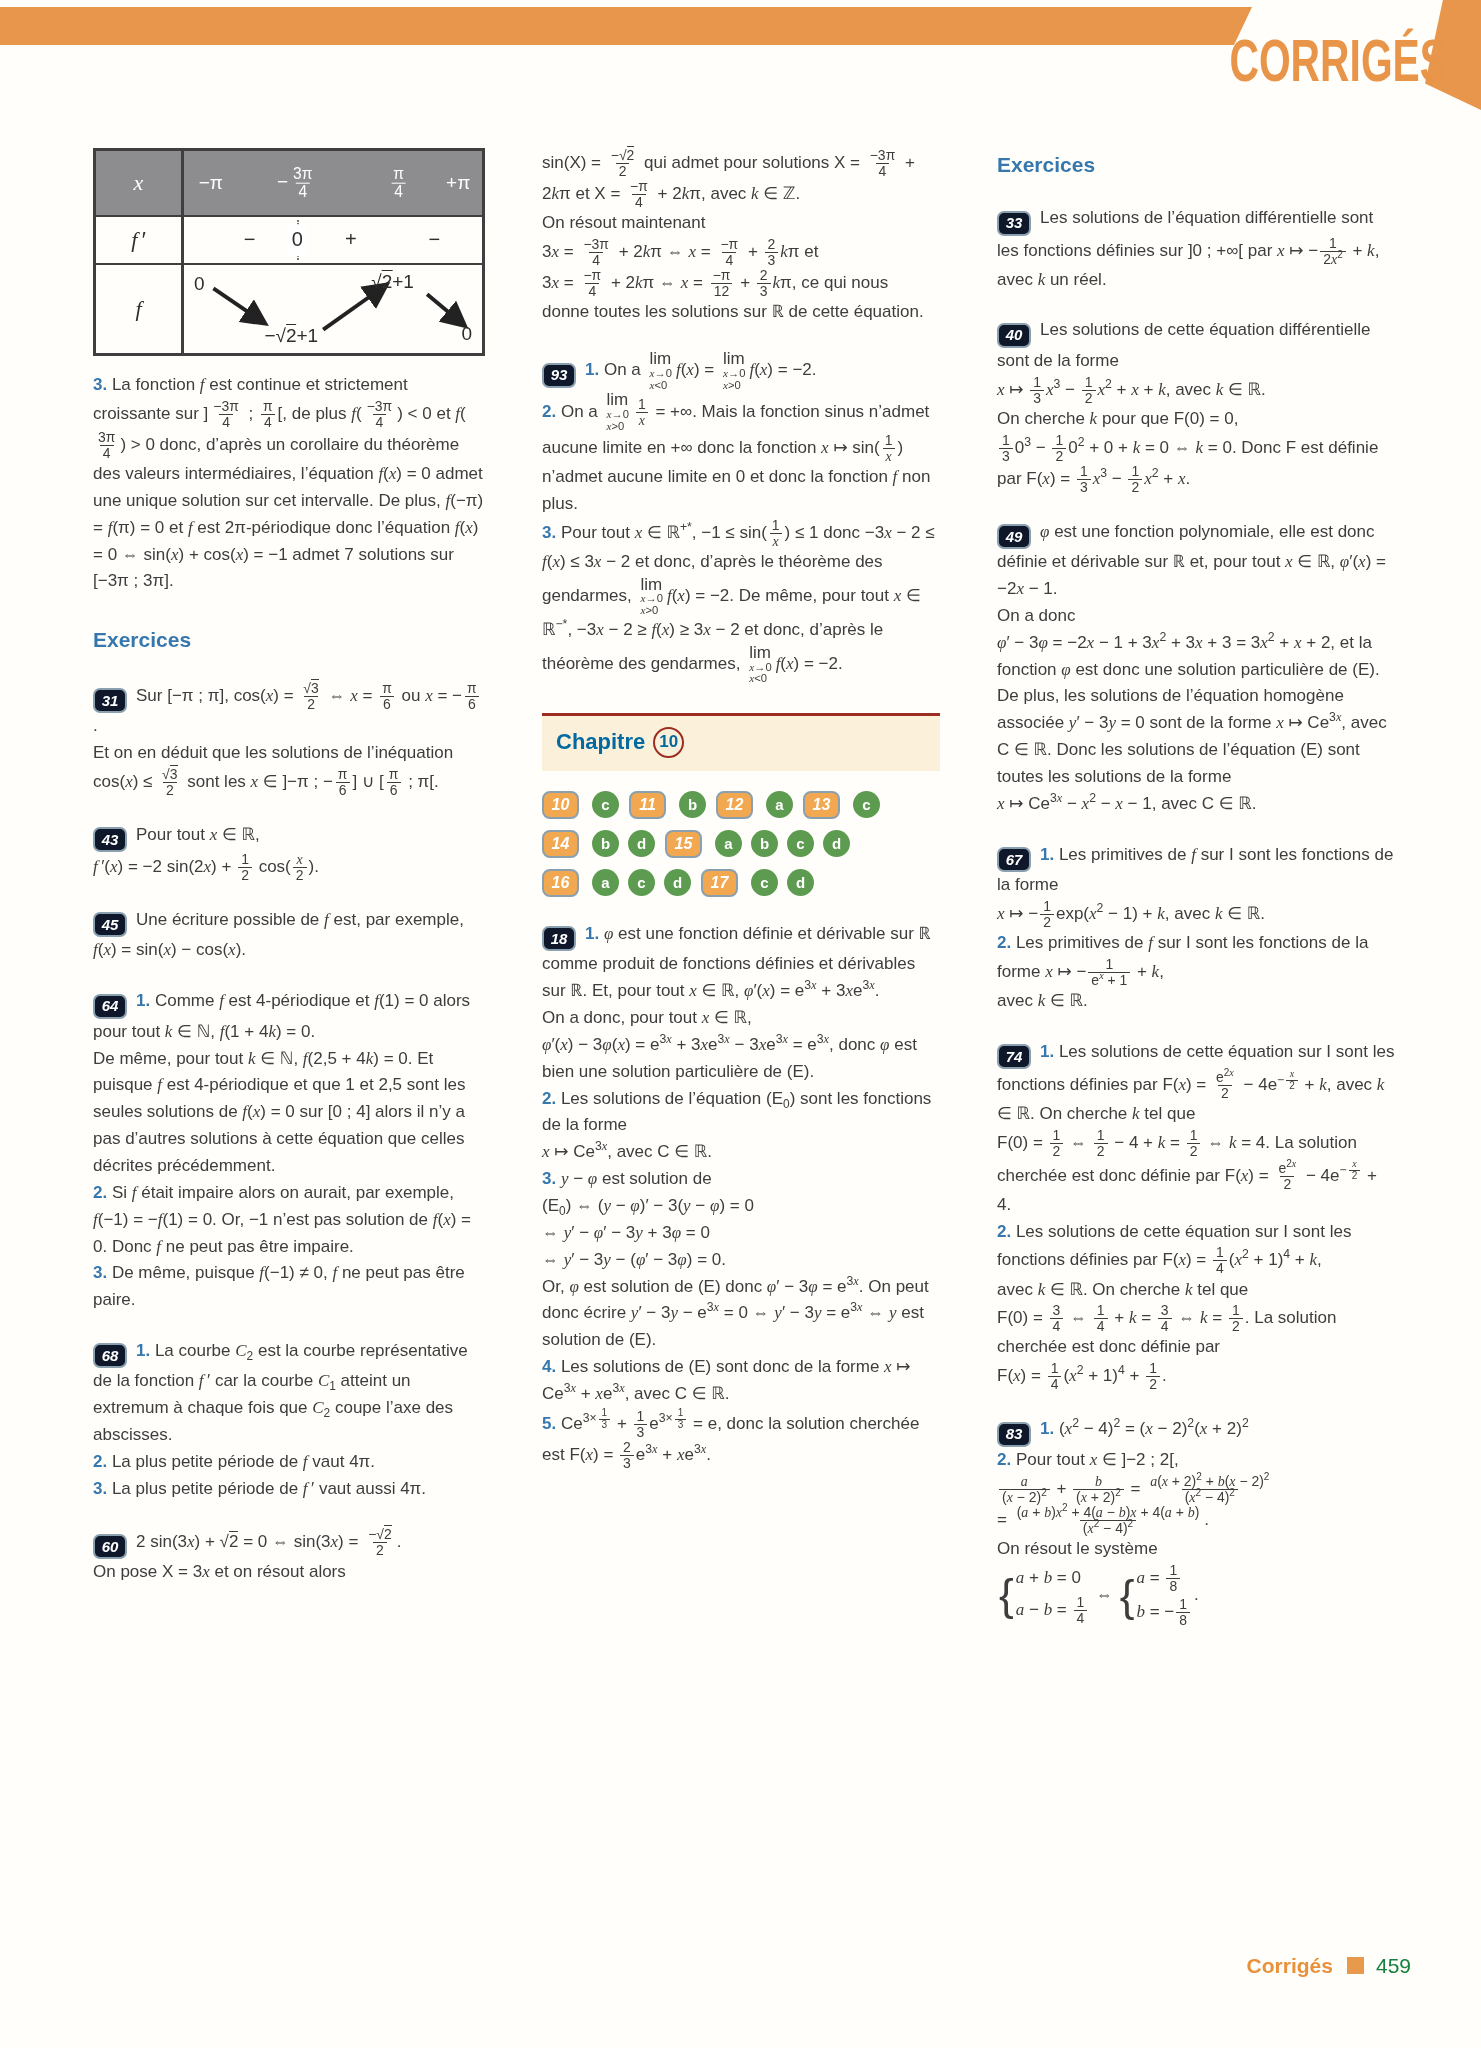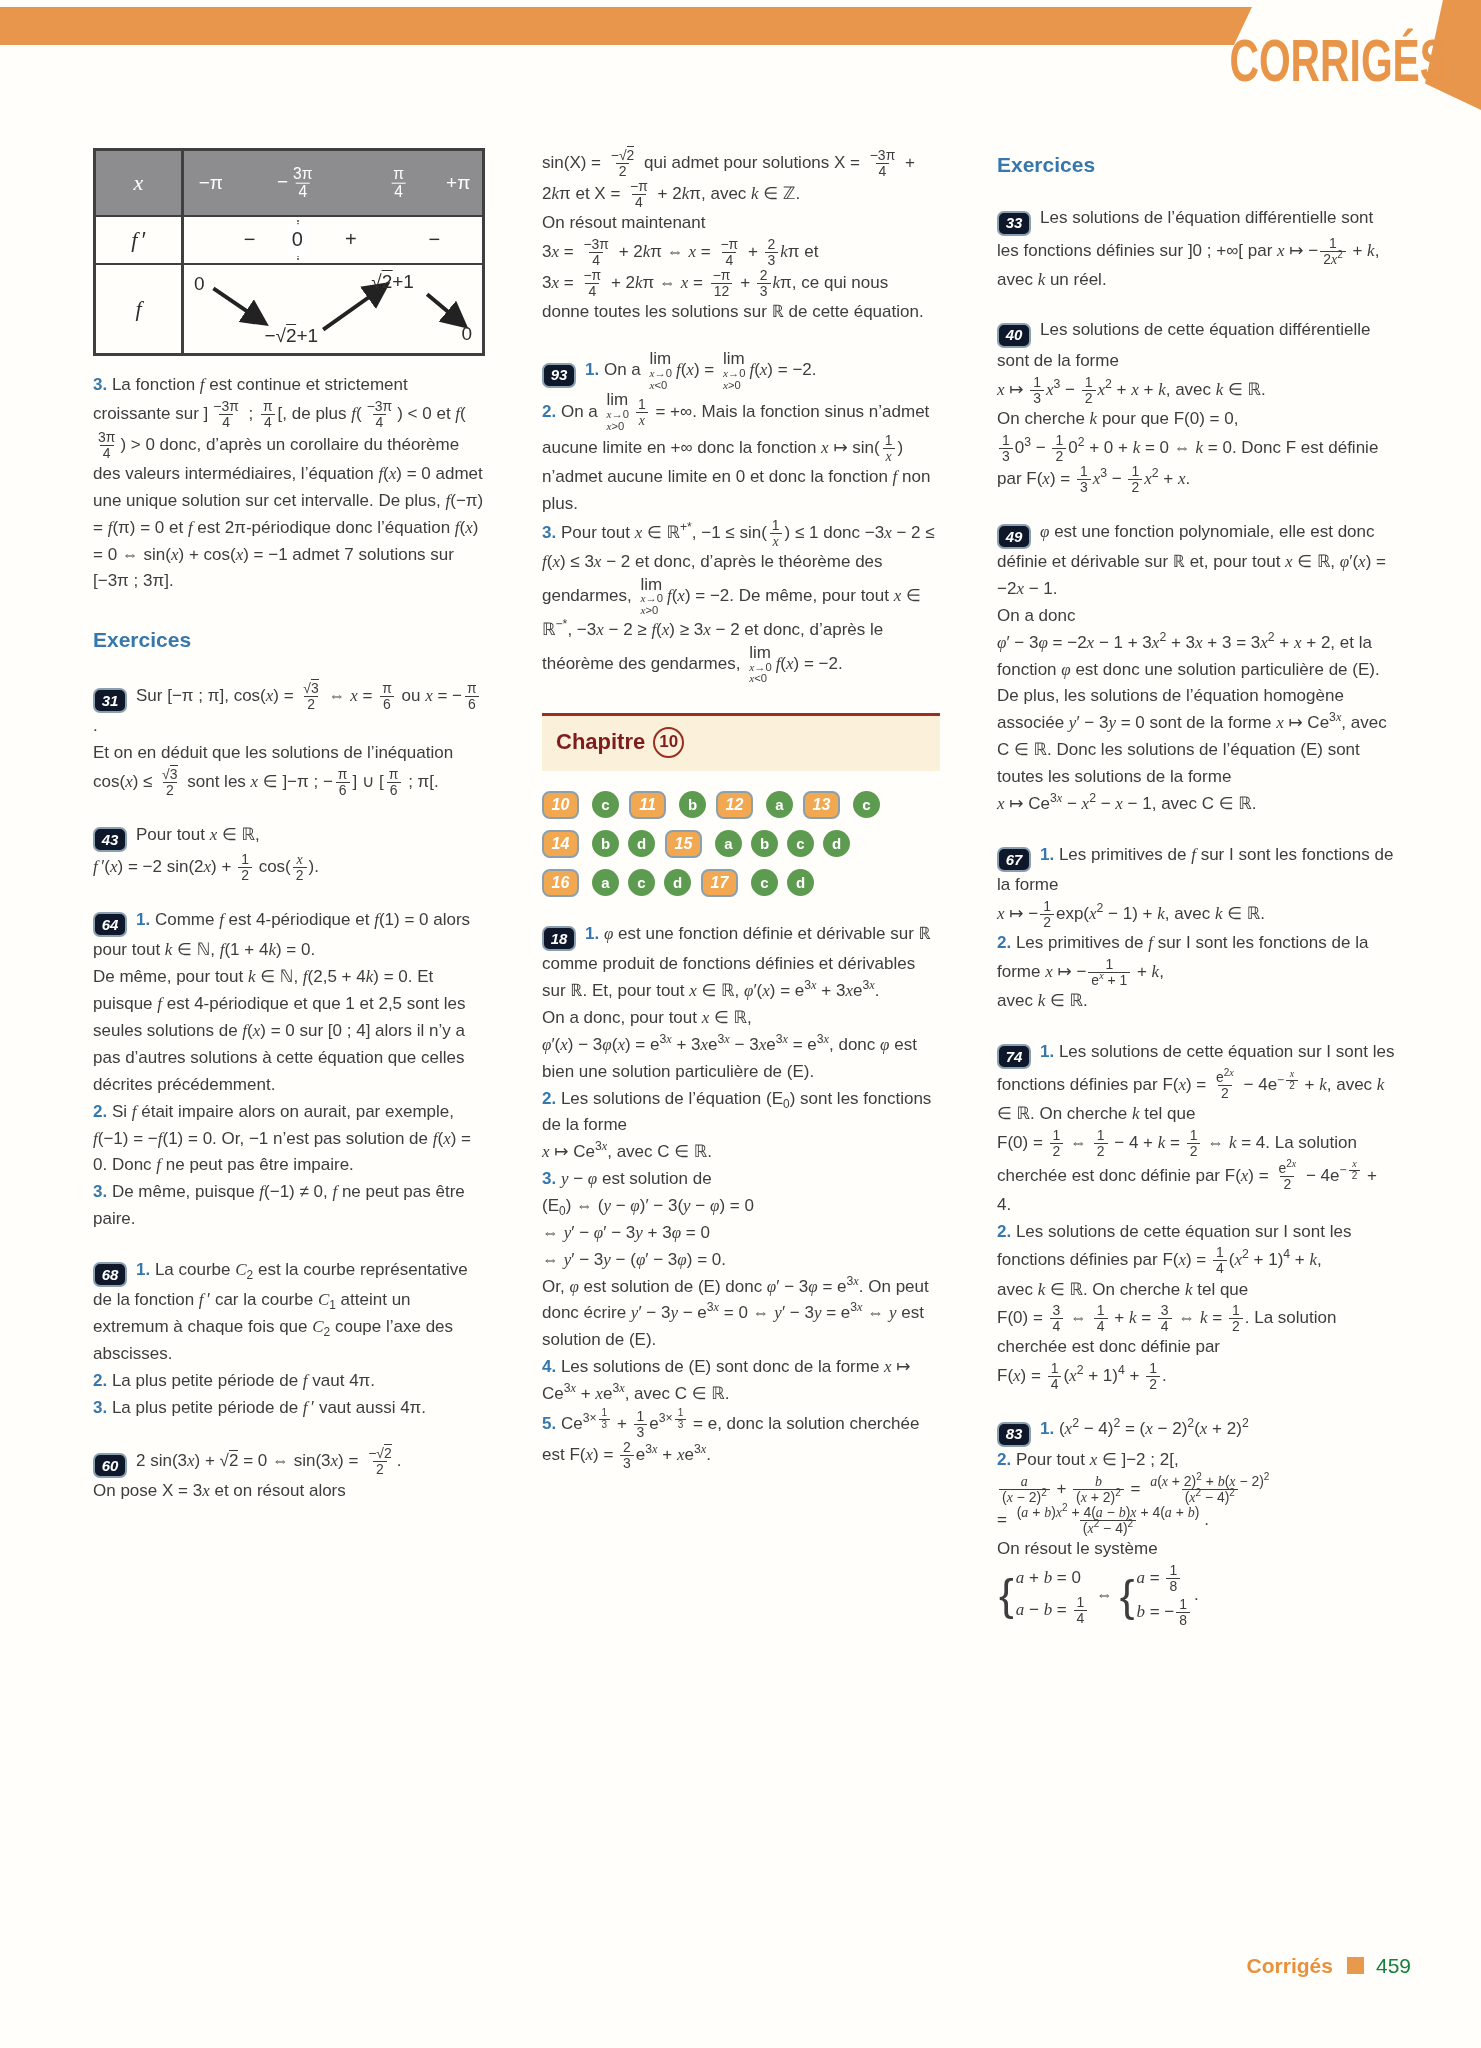--- a/index.html
+++ b/index.html
@@ -61,21 +61,21 @@
   .ps1{ left:22%; } .ps0{ left:38%; background:#fff; padding:0 4px; z-index:1; } .ps2{ left:56%; } .ps3{ left:84%; }
   .vdot { position:absolute; left:38%; top:3px; bottom:3px; border-left:2px dotted #777; }
   .fval { position:absolute; white-space:nowrap; font-size:19px; }
   .fv1 { left:10px; top:4px; }
   .fv2 { left:36%; bottom:2px; transform:translateX(-50%); }
   .fv3 { left:70%; top:2px; transform:translateX(-50%); }
   .fv4 { right:10px; bottom:4px; }
   .arrow-svg { position:absolute; inset:0; width:100%; height:100%; }
   
   .chapband { margin:28px 0 20px; padding:9px 14px 11px; background:#FBF1DA;
-              border-top:3px solid #9C2E21; color:#7f1d1d; font-size:22px; font-weight:700;
+              border-top:3px solid #9C2E21; color:#0369a1; font-size:22px; font-weight:700;
               display:flex; align-items:center; }
   .chapnum { display:inline-flex; align-items:center; justify-content:center;
              width:31px; height:31px; border:2.5px solid #9C2E21; border-radius:50%;
              font-size:17px; margin-left:8px; }
   .ae-head { color:#8FAC4F; font-size:22px; font-weight:700; margin:4px 0 18px; }
   .aerow { margin-bottom:11px; display:flex; align-items:center; }
   .qb { display:inline-flex; align-items:center; justify-content:center; min-width:37px; height:28px;
         padding:0 6px; background:#F2A851; border:2px solid #8BA0AE; border-radius:8px;
         color:#fff; font-weight:700; font-style:italic; font-size:16px; margin-right:13px; }
   .qb:not(:first-child){ margin-left:1px; }
@@ -195,20 +195,23 @@
       <div class="ex">
         <span class="badge">43</span><span>Pour tout <i>x</i> ∈ ℝ,<br><i>f</i> ′(<i>x</i>) = −2 sin(2<i>x</i>) + <span class="fr">
               <span class="n">1</span>
               <span class="d">2</span>
             </span> cos(<span class="fr">
               <span class="n"><i>x</i></span>
               <span class="d">2</span>
             </span>).</span>
       </div>
 
+      <div class="ex">
+        <span class="badge">45</span><span>Une écriture possible de <i>f</i> est, par exemple, <i>f</i>(<i>x</i>) = sin(<i>x</i>) − cos(<i>x</i>).</span>
+      </div>
 
       <div class="ex">
         <span class="badge">64</span><span><b class="bn">1.</b> Comme <i>f</i> est 4-périodique et <i>f</i>(1) = 0 alors pour tout <i>k</i> ∈ ℕ, <i>f</i>(1 + 4<i>k</i>) = 0.<br>De même, pour tout <i>k</i> ∈ ℕ, <i>f</i>(2,5 + 4<i>k</i>) = 0. Et puisque <i>f</i> est 4-périodique et que 1 et 2,5 sont les seules solutions de <i>f</i>(<i>x</i>) = 0 sur [0 ; 4] alors il n’y a pas d’autres solutions à cette équation que celles décrites précédemment.<br><b class="bn">2.</b> Si <i>f</i> était impaire alors on aurait, par exemple, <i>f</i>(−1) = −<i>f</i>(1) = 0. Or, −1 n’est pas solution de <i>f</i>(<i>x</i>) = 0. Donc <i>f</i> ne peut pas être impaire.<br><b class="bn">3.</b> De même, puisque <i>f</i>(−1) ≠ 0, <i>f</i> ne peut pas être paire.</span>
       </div>
 
       <div class="ex">
         <span class="badge">68</span><span><b class="bn">1.</b> La courbe <i>C</i><sub>2</sub> est la courbe représentative de la fonction <i>f</i> ′ car la courbe <i>C</i><sub>1</sub> atteint un extremum à chaque fois que <i>C</i><sub>2</sub> coupe l’axe des abscisses.<br><b class="bn">2.</b> La plus petite période de <i>f</i> vaut 4π.<br><b class="bn">3.</b> La plus petite période de <i>f</i> ′ vaut aussi 4π.</span>
       </div>
 
       <div class="ex">

